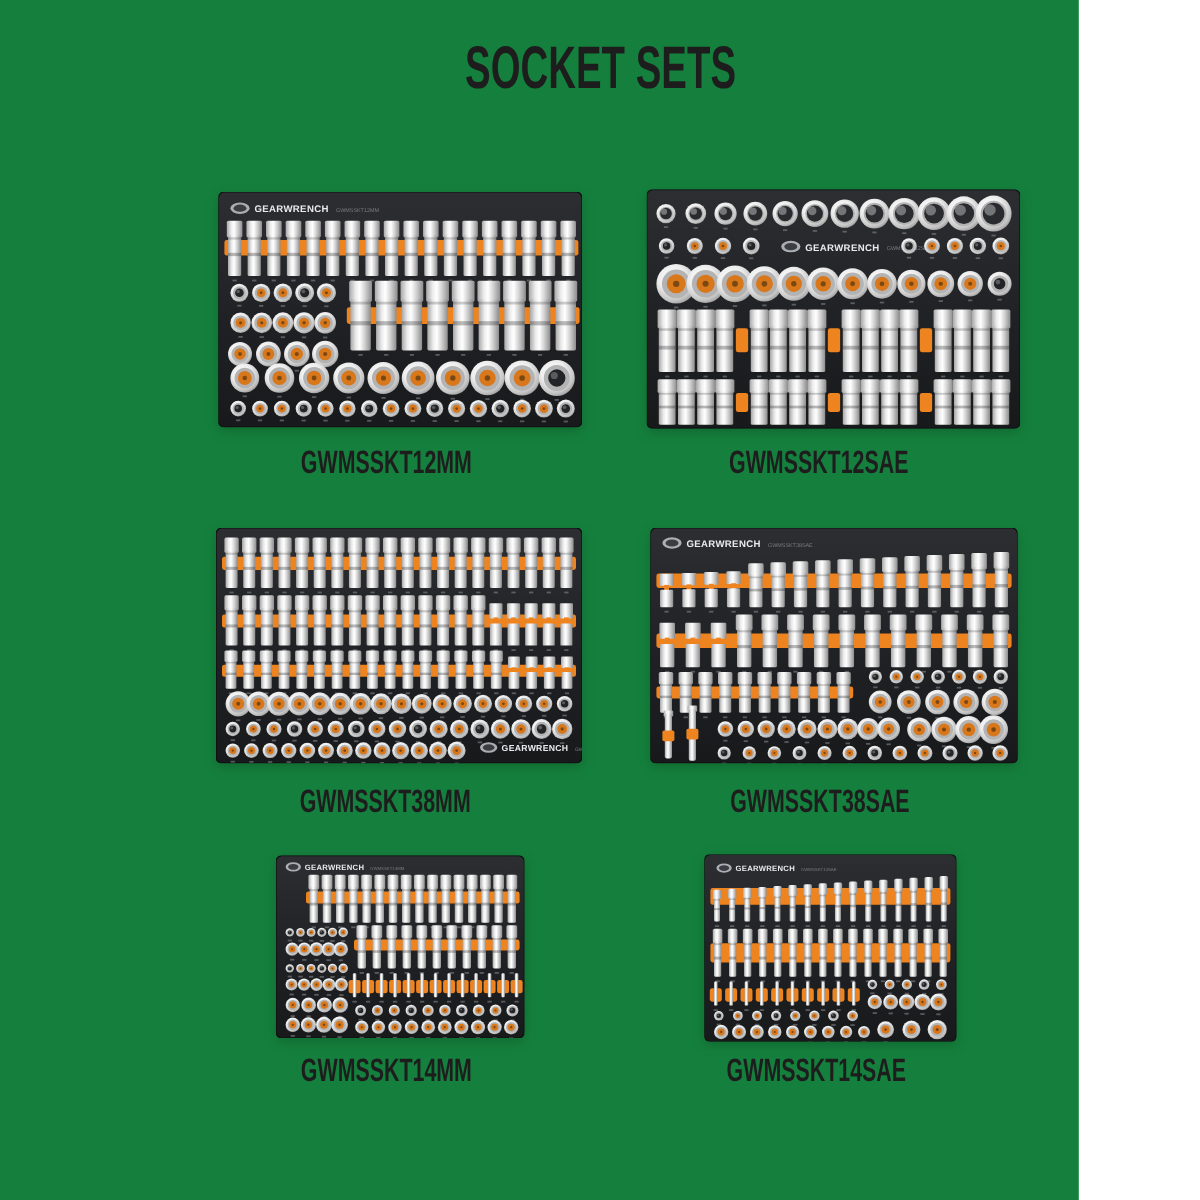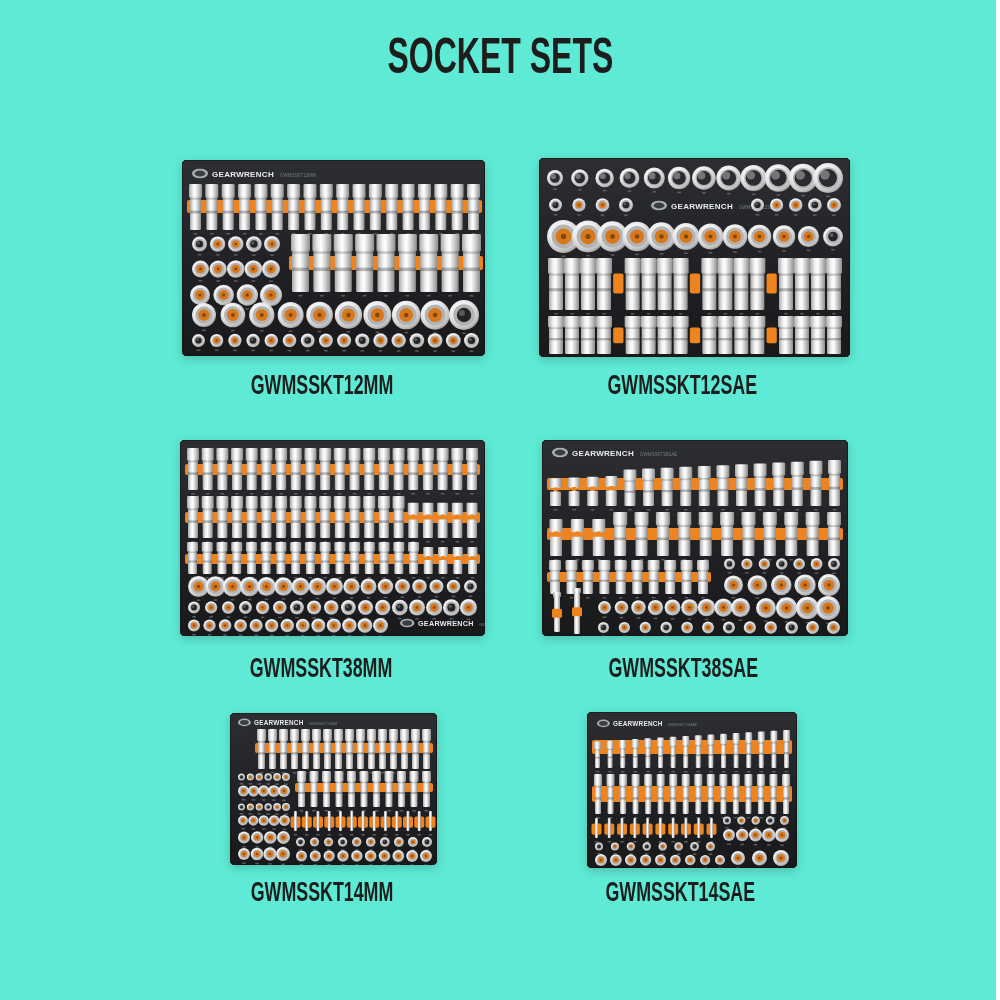--- a/index.html
+++ b/index.html
@@ -1,17 +1,17 @@
 <!DOCTYPE html>
 <html><head>
 <meta charset="utf-8">
 <style>
   html,body{margin:0;padding:0;}
   body{width:1000px;height:1000px;background:#ffffff;font-family:"Liberation Sans",sans-serif;overflow:hidden;}
-  .stage{position:relative;width:996px;height:1000px;background:#5eead4;}
+  .stage{position:relative;width:899px;height:1000px;background:#15803d;}
   .title{position:absolute;left:0;top:26px;width:1000px;height:60px;line-height:60px;text-align:center;margin:0;}
   .title span{display:inline-block;font-size:50px;font-weight:bold;color:#1d1d1e;letter-spacing:0px;
     transform:scaleX(0.64);transform-origin:center;white-space:nowrap;}
   figure.product{display:contents;margin:0;}
   .tray{position:absolute;padding-left:12px;}
   .tray svg{display:block;filter:drop-shadow(0 3px 5px rgba(0,0,0,0.18));}
   .caption{position:absolute;text-align:center;margin:0;}
   .caption span{display:inline-block;font-size:27px;font-weight:bold;color:#1d1d1e;
     transform:scaleX(0.66);transform-origin:center;white-space:nowrap;}
 </style>

